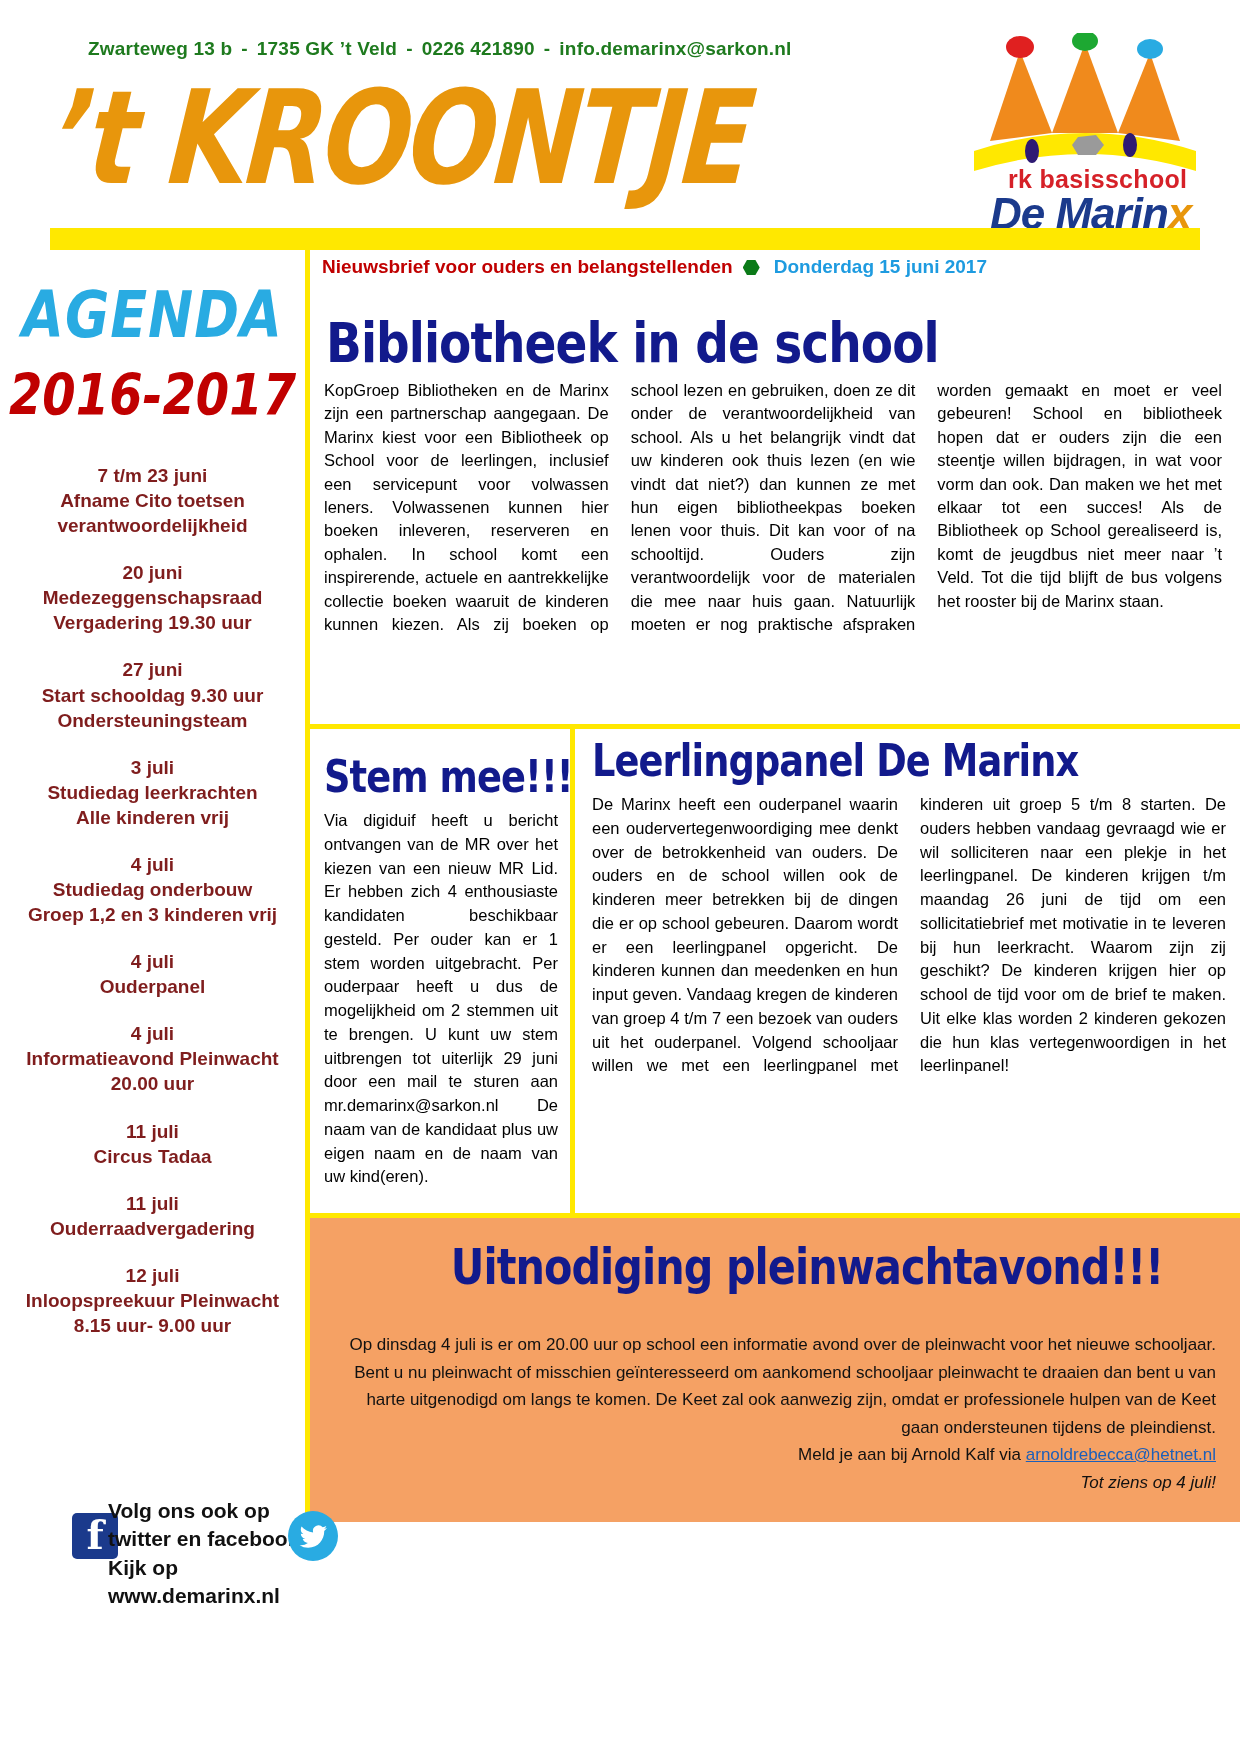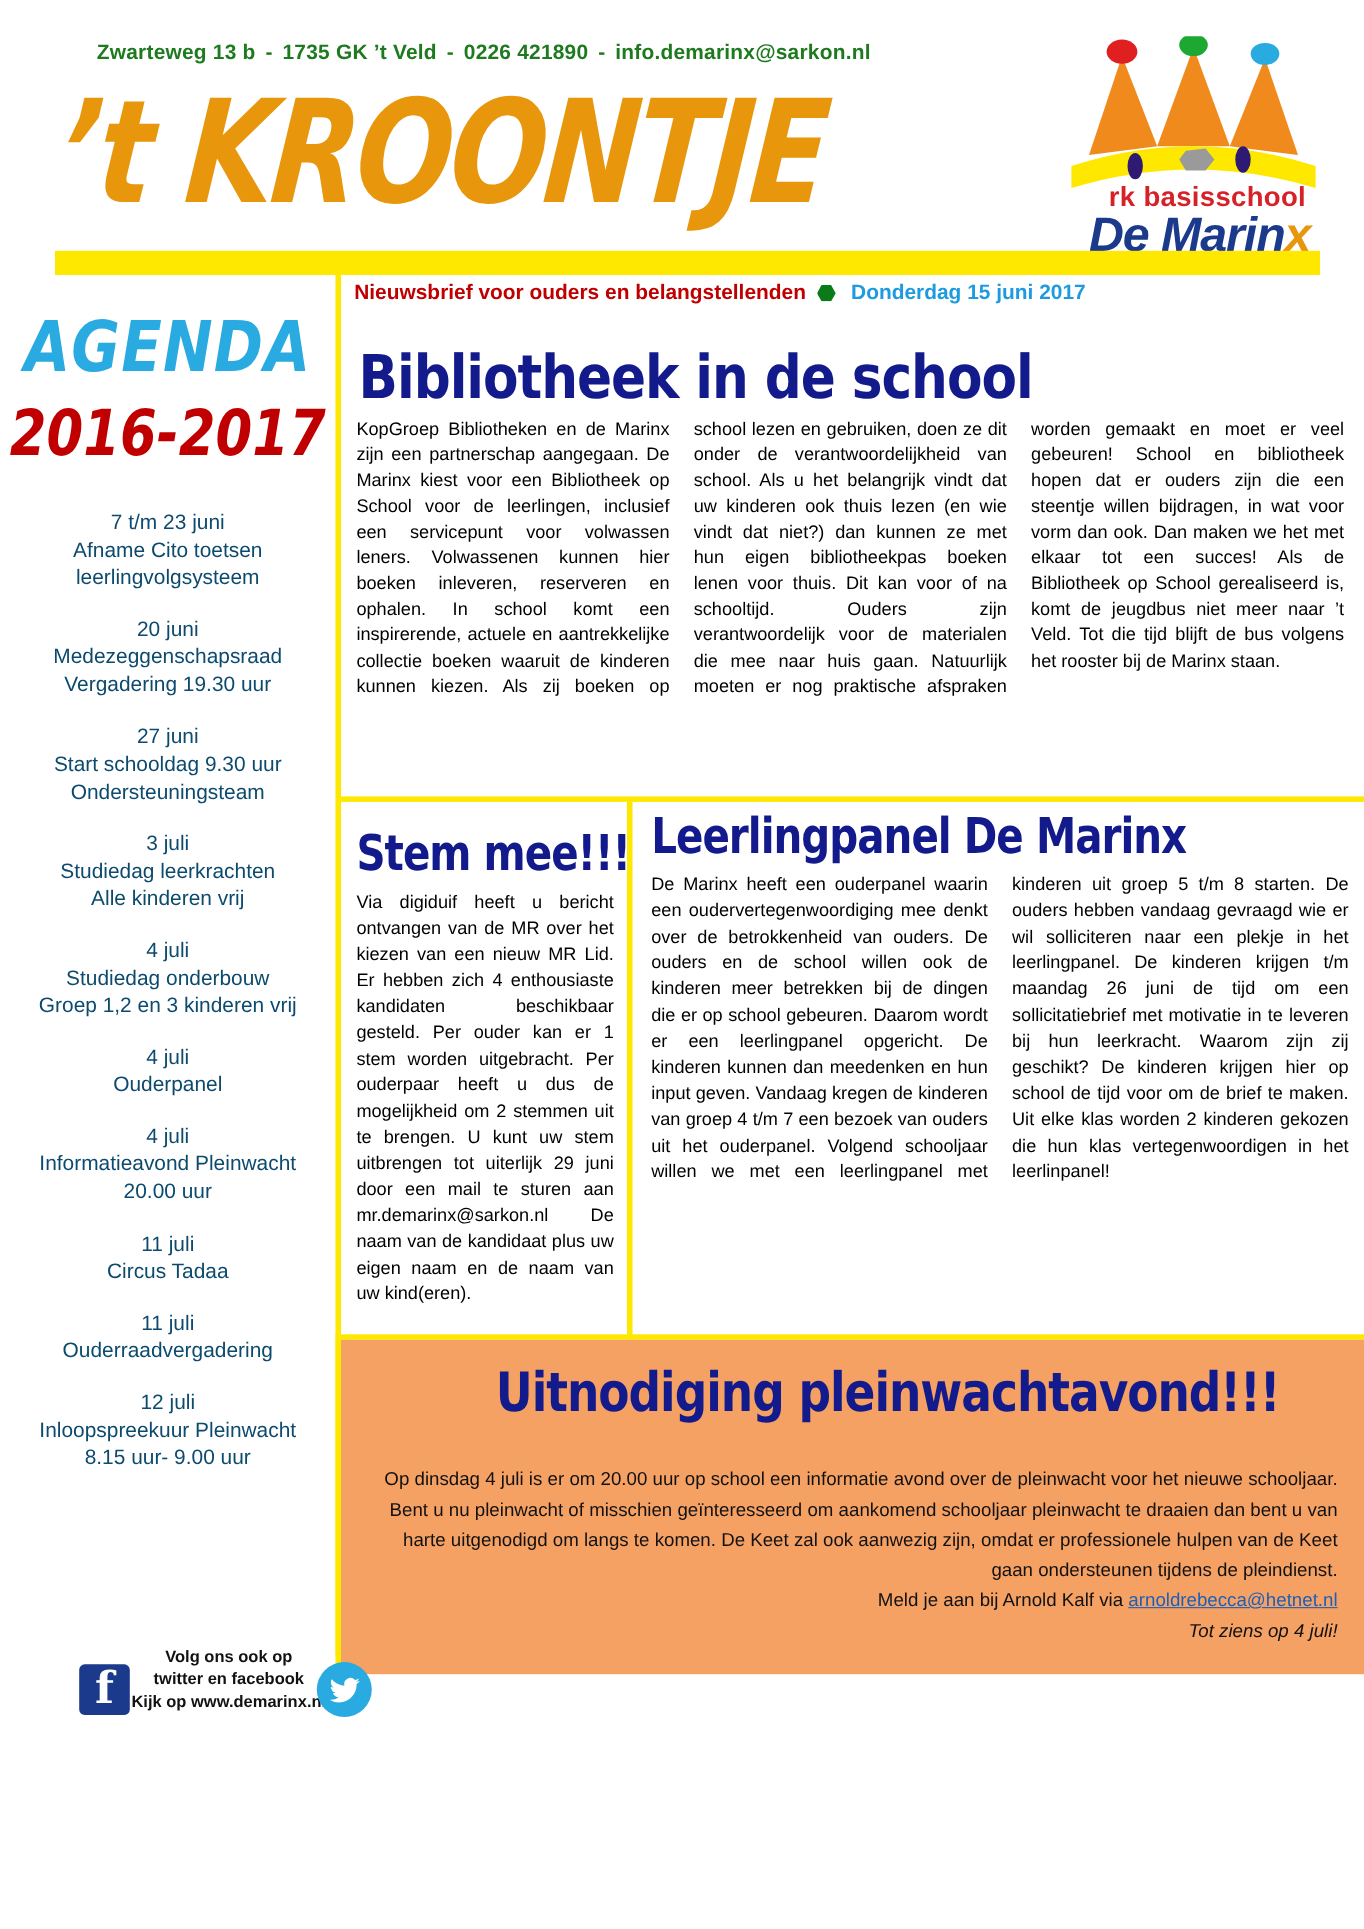--- a/index.html
+++ b/index.html
@@ -60,21 +60,21 @@
   }
   .agenda-year {
     font-family:"DejaVu Sans", sans-serif;
     font-size:48px; font-weight:bold; font-style:italic;
     color:#C00000; letter-spacing:0px; margin-top:20px;
     transform:scaleY(1.2); transform-origin:center top;
   }
   .agenda-list { margin-top:46px; }
   .agenda-item { margin-bottom:22px; }
   .agenda-item div {
-    font-size:19px; font-weight:normal; color:#0c4a6e;
+    font-size:19px; font-weight:bold; color:#7f1d1d;
     line-height:1.32;
   }
   .divider-v {
     position:absolute; left:305px; top:0; width:5px; height:1255px;
     background:#FFE800;
   }
   .content {
     position:absolute; left:310px; top:0; width:930px;
   }
   .kicker {
@@ -160,21 +160,21 @@
   .invite p {
     font-size:17px; line-height:1.62; color:#111; margin:0;
   }
   .invite a { color:#1d5fb8; }
   .invite .ital { font-style:italic; }
 
   
   .footer { position:absolute; left:40px; bottom:20px; width:300px; height:90px; }
   .foot-text {
     position:absolute; left:78px; top:2px; width:200px;
-    text-align:center; font-size:15px; font-weight:bold; color:#111;
+    font-size:21px; font-weight:bold; color:#111;
     line-height:1.35;
   }
   .fb {
     position:absolute; left:42px; top:18px; width:46px; height:46px;
     background:#1B3A8C; border-radius:5px;
     color:#fff; font-family:"DejaVu Serif", serif; font-weight:bold;
     font-size:40px; line-height:44px; text-align:center;
   }
   .tw {
     position:absolute; left:258px; top:16px; width:50px; height:50px;
@@ -214,21 +214,21 @@
 
 <div class="page">
 
   <div class="sidebar">
     <div class="agenda-title">AGENDA</div>
     <div class="agenda-year">2016-2017</div>
     <div class="agenda-list">
       <div class="agenda-item">
           <div>7 t/m 23 juni</div>
           <div>Afname Cito toetsen</div>
-          <div>leerlingvolgsysteem</div>
+          <div>verantwoordelijkheid</div>
         </div>
       <div class="agenda-item">
           <div>20 juni</div>
           <div>Medezeggenschapsraad</div>
           <div>Vergadering 19.30 uur</div>
         </div>
       <div class="agenda-item">
           <div>27 juni</div>
           <div>Start schooldag 9.30 uur</div>
           <div>Ondersteuningsteam</div>

